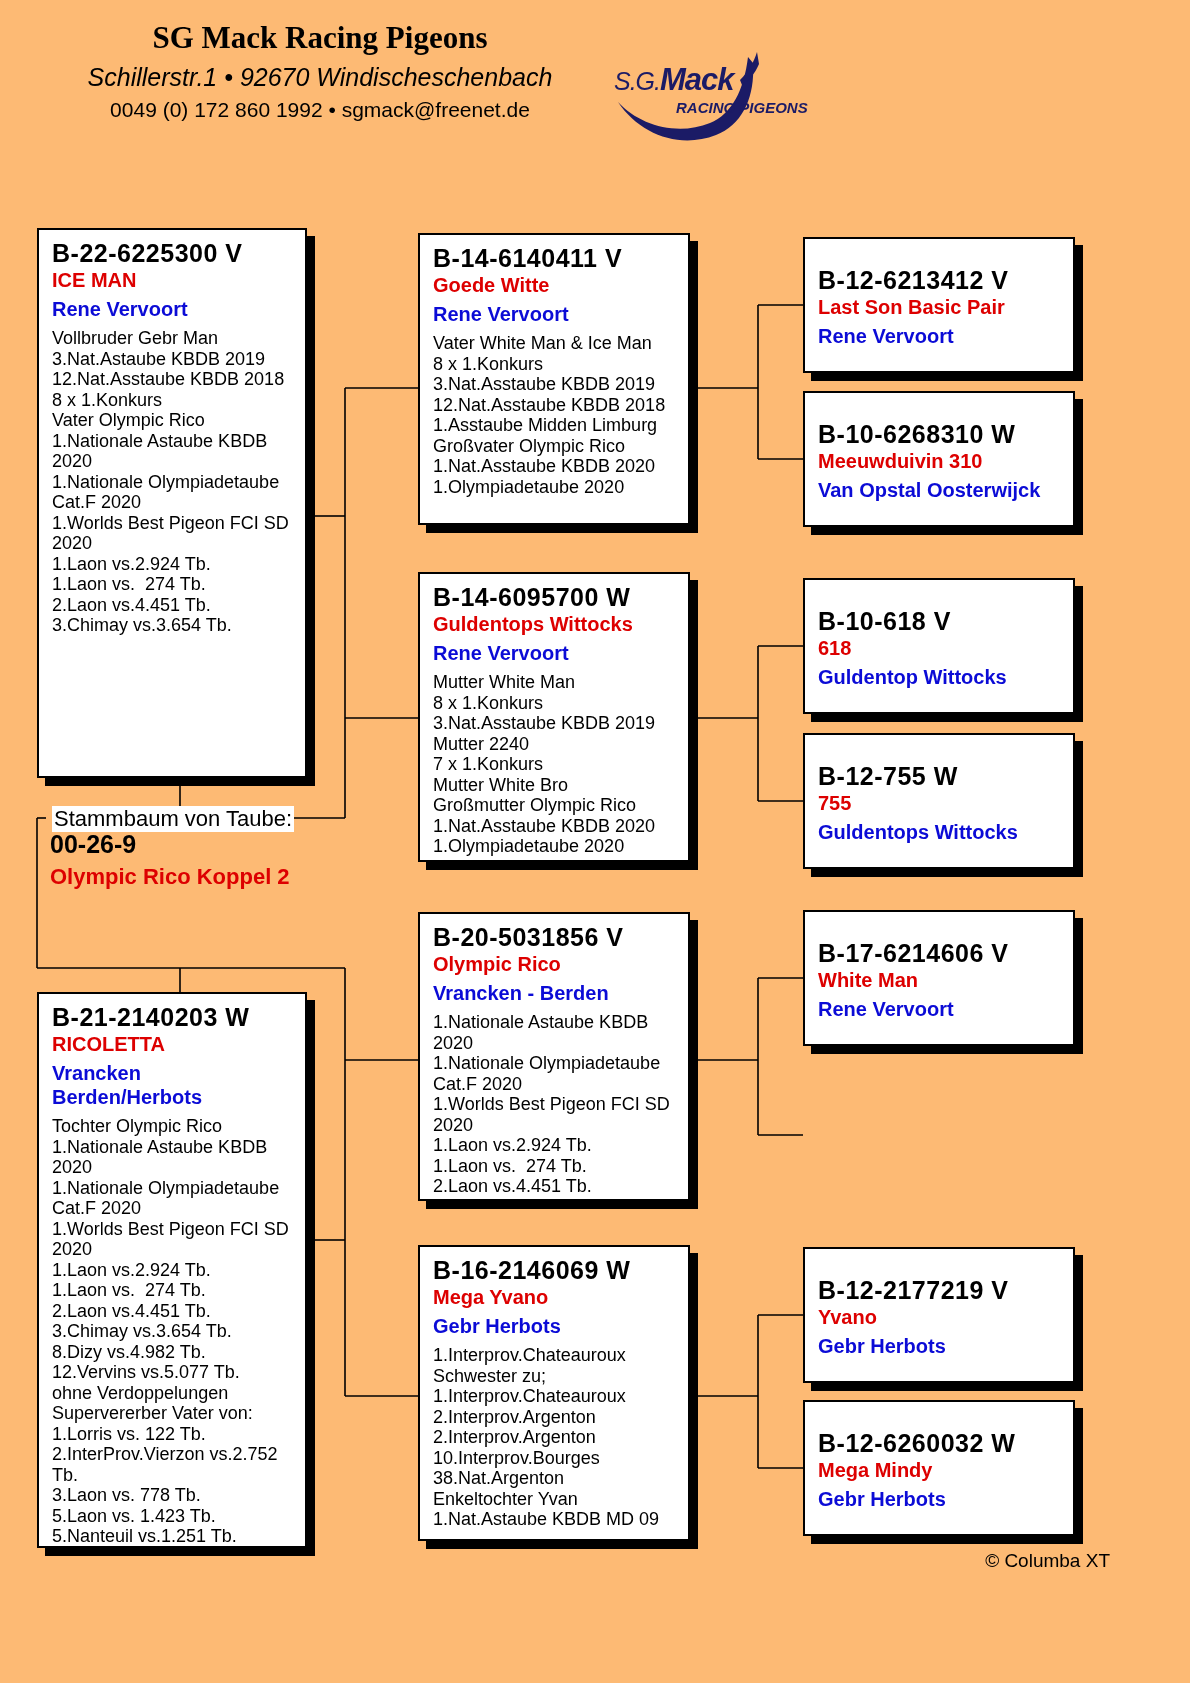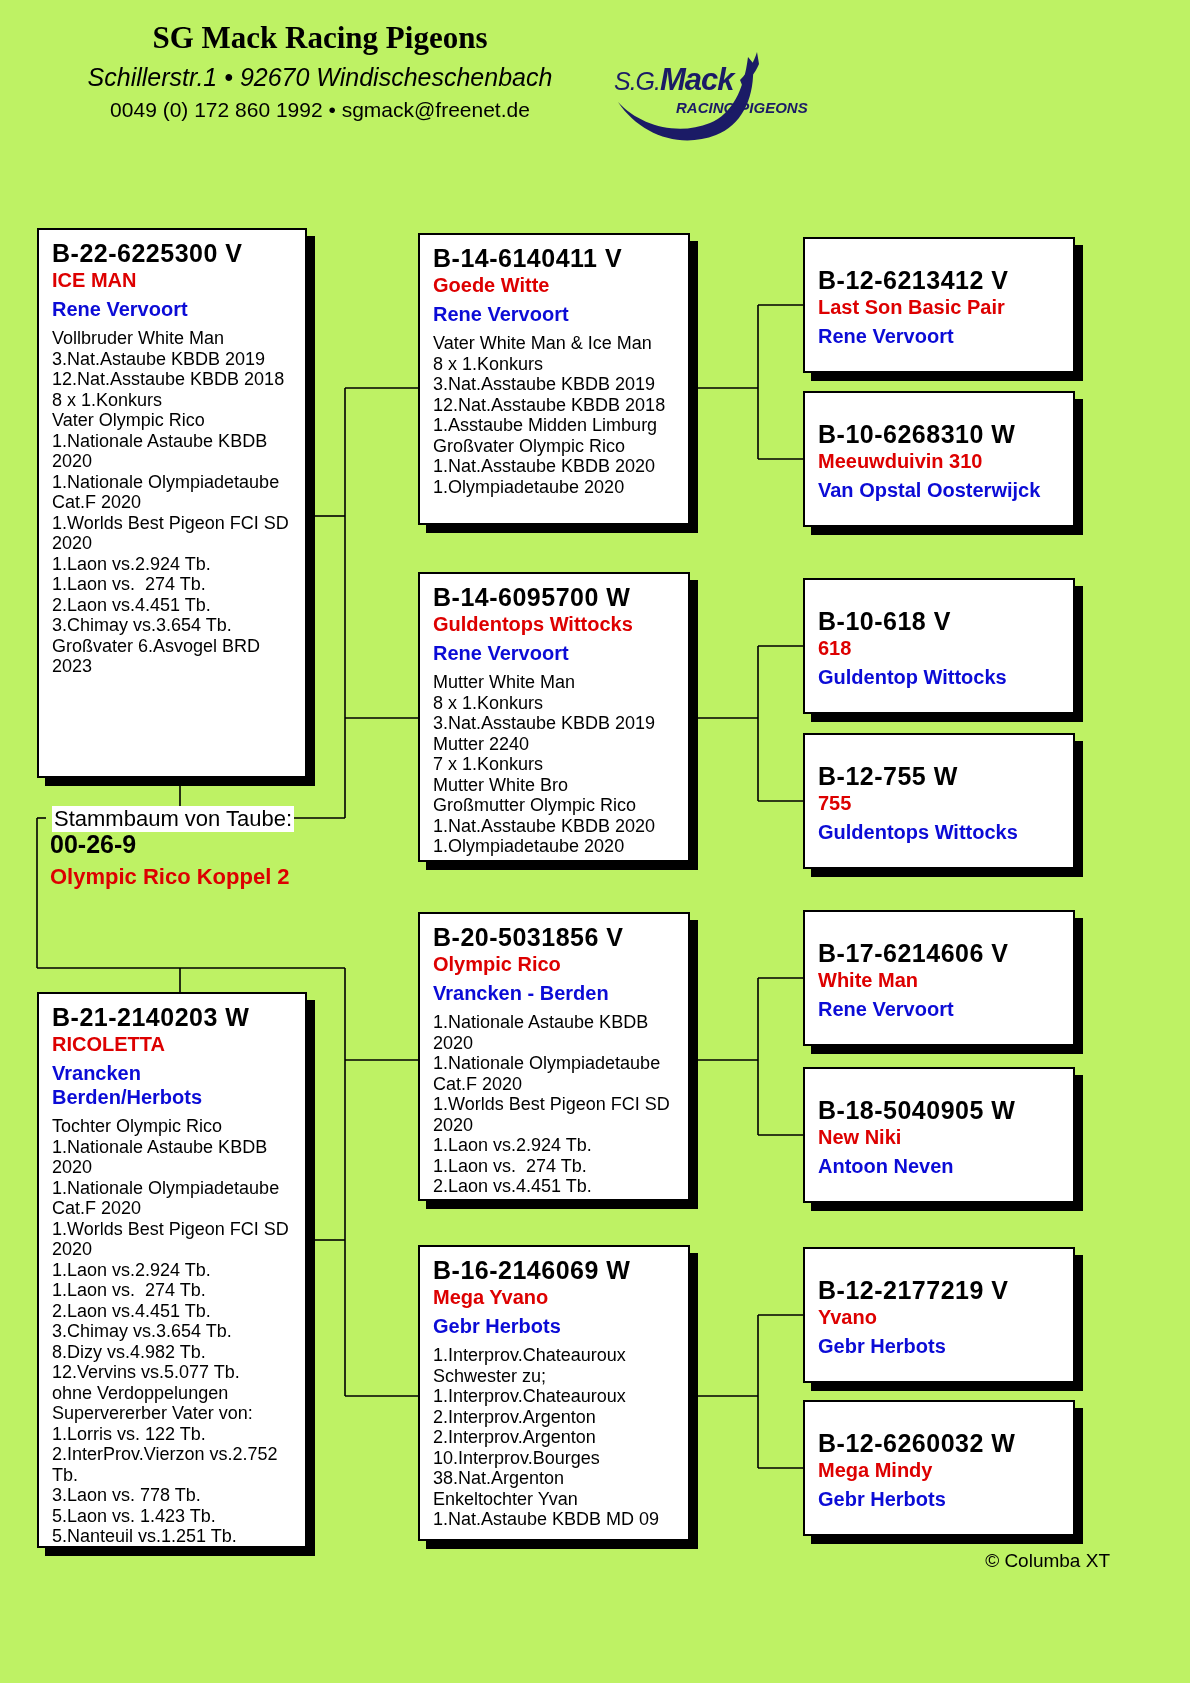--- a/index.html
+++ b/index.html
@@ -3,21 +3,21 @@
 <meta charset="utf-8">
 <style>
   :root{
     --name-red:#dd0000;
     --breeder-blue:#0b0bd6;
     --logo-navy:#1b1b66;
     --line-black:#000000;
   }
   html,body{margin:0;padding:0;background:#fff;}
   .page{
-    position:relative;width:1190px;height:1683px;background:#bef264;
+    position:relative;width:1190px;height:1683px;background:#fdba74;
     font-family:"Liberation Sans","DejaVu Sans",sans-serif;color:#000;
     overflow:hidden;
   }
   
   .header-text{position:absolute;left:30px;top:20px;width:580px;text-align:center;}
   .h-title{font-family:"Liberation Serif","DejaVu Serif",serif;font-weight:bold;font-size:31px;margin-bottom:7px;}
   .h-address{font-style:italic;font-size:25px;margin-bottom:6px;}
   .h-contact{font-size:21px;}
   .logo{position:absolute;left:612px;top:50px;width:150px;height:95px;}
   .logo svg{position:absolute;left:0;top:0;}
@@ -108,33 +108,32 @@
 
   <div class="subject-label">Stammbaum von Taube:</div>
   <div class="subject-ring">00-26-9</div>
   <div class="subject-name">Olympic Rico Koppel 2</div>
 
   <div class="pbox" style="left:37px;top:228px;width:270px;height:550px">
     <div class="ring">B-22-6225300 V</div>
     <div class="pname">ICE MAN</div>
     <div class="breeder">Rene Vervoort</div>
     <div class="perf">
-        <div class="perf-line">Vollbruder White Man</div>
+        <div class="perf-line">Vollbruder Gebr Man</div>
         <div class="perf-line">3.Nat.Astaube KBDB 2019</div>
         <div class="perf-line">12.Nat.Asstaube KBDB 2018</div>
         <div class="perf-line">8 x 1.Konkurs</div>
         <div class="perf-line">Vater Olympic Rico</div>
         <div class="perf-line">1.Nationale Astaube KBDB 2020</div>
         <div class="perf-line">1.Nationale Olympiadetaube Cat.F 2020</div>
         <div class="perf-line">1.Worlds Best Pigeon FCI SD 2020</div>
         <div class="perf-line">1.Laon vs.2.924 Tb.</div>
         <div class="perf-line">1.Laon vs.  274 Tb.</div>
         <div class="perf-line">2.Laon vs.4.451 Tb.</div>
         <div class="perf-line">3.Chimay vs.3.654 Tb.</div>
-        <div class="perf-line">Großvater 6.Asvogel BRD 2023</div>
       </div>
   </div>
 
   <div class="pbox" style="left:37px;top:992px;width:270px;height:556px">
     <div class="ring">B-21-2140203 W</div>
     <div class="pname">RICOLETTA</div>
     <div class="breeder">Vrancken Berden/Herbots</div>
     <div class="perf">
         <div class="perf-line">Tochter Olympic Rico</div>
         <div class="perf-line">1.Nationale Astaube KBDB 2020</div>
@@ -246,25 +245,20 @@
     <div class="pname">755</div>
     <div class="breeder">Guldentops Wittocks</div>
   </div>
 
   <div class="pbox right" style="left:803px;top:910px;width:272px;height:136px">
     <div class="ring">B-17-6214606 V</div>
     <div class="pname">White Man</div>
     <div class="breeder">Rene Vervoort</div>
   </div>
 
-  <div class="pbox right" style="left:803px;top:1067px;width:272px;height:136px">
-    <div class="ring">B-18-5040905 W</div>
-    <div class="pname">New Niki</div>
-    <div class="breeder">Antoon Neven</div>
-  </div>
 
   <div class="pbox right" style="left:803px;top:1247px;width:272px;height:136px">
     <div class="ring">B-12-2177219 V</div>
     <div class="pname">Yvano</div>
     <div class="breeder">Gebr Herbots</div>
   </div>
 
   <div class="pbox right" style="left:803px;top:1400px;width:272px;height:136px">
     <div class="ring">B-12-6260032 W</div>
     <div class="pname">Mega Mindy</div>

